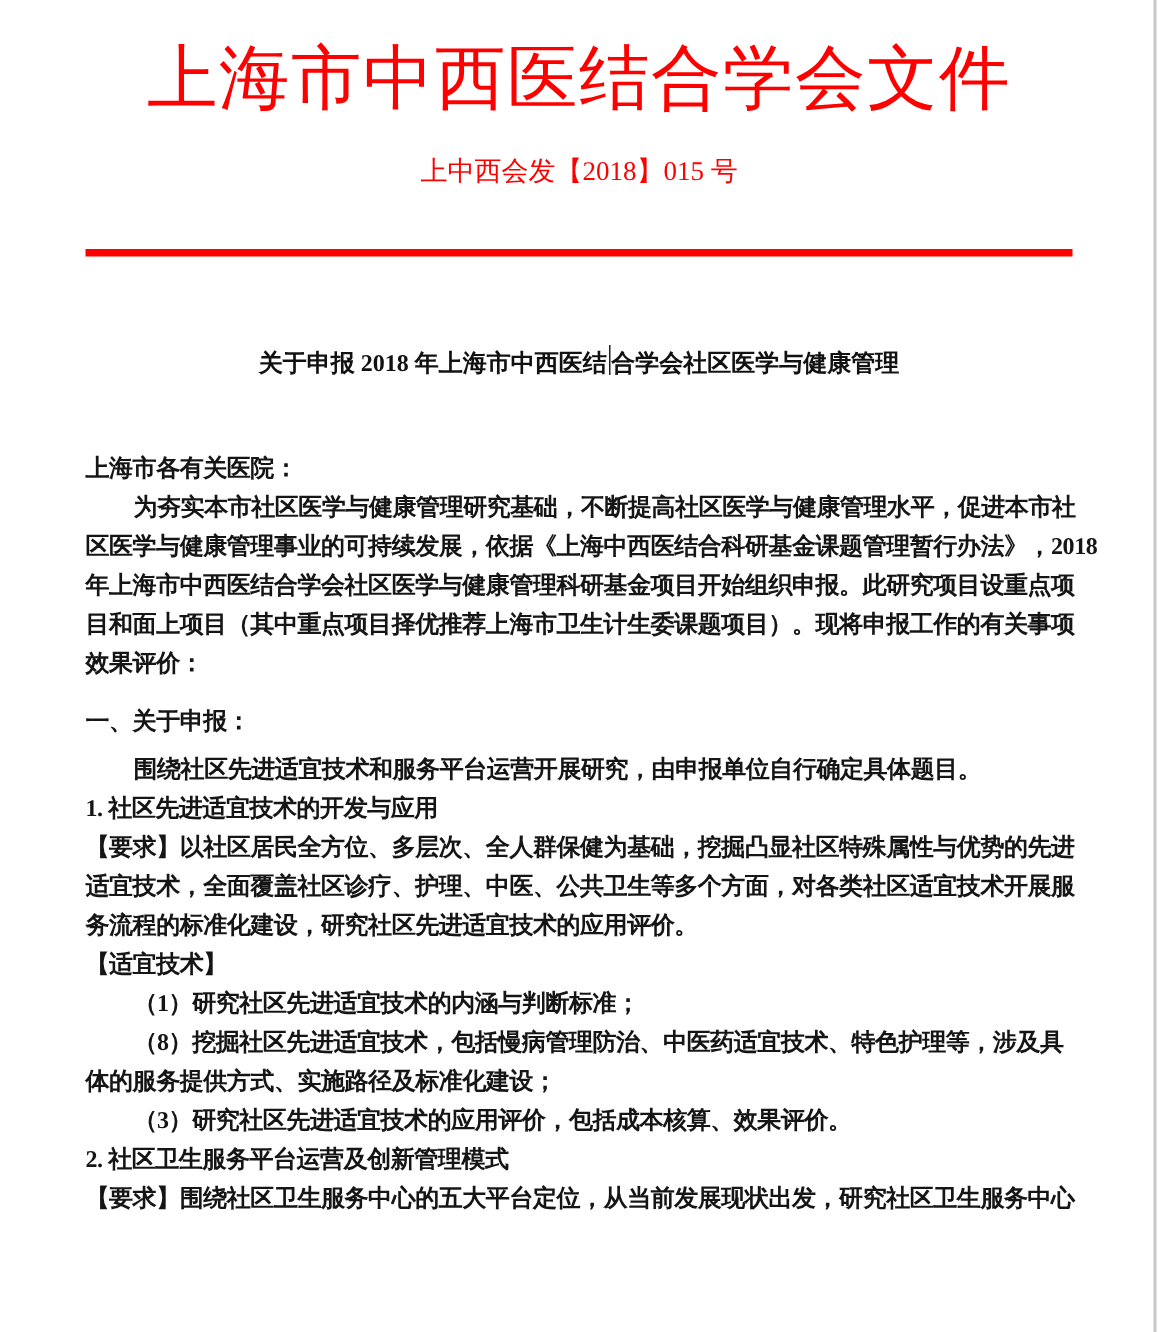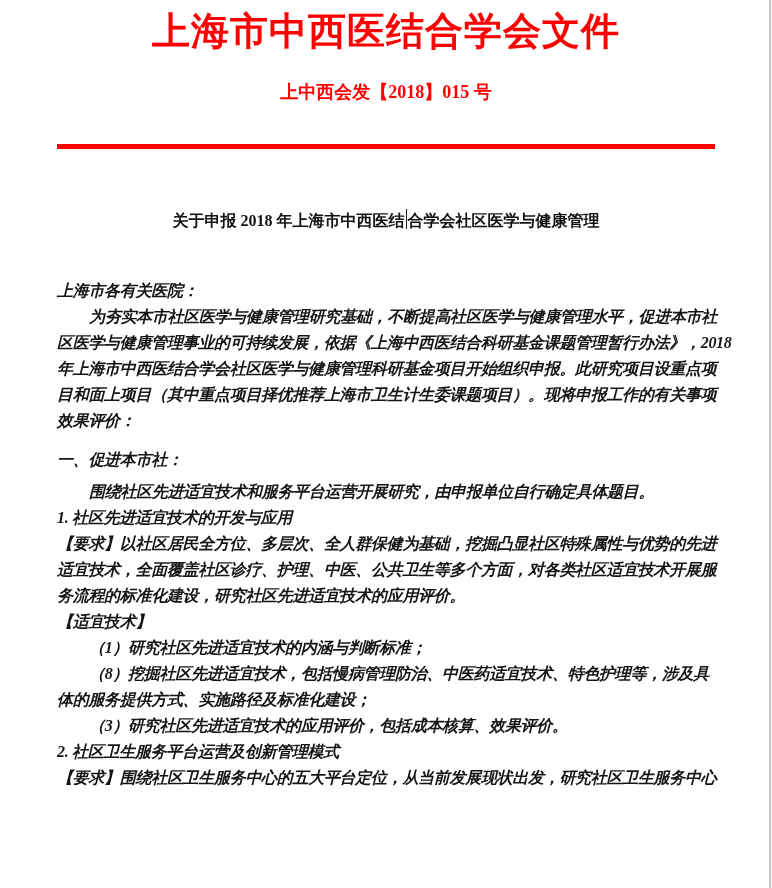--- a/index.html
+++ b/index.html
@@ -11,34 +11,34 @@
     font-family: "Liberation Serif", serif;
     color: #1a1a1a;
   }
   .page { position: absolute; inset: 0; }
   .content {
     position: absolute;
     left: 57px; top: 0;
     width: 658px;
   }
   .org-title {
-    margin-top: 6px;
-    font-size: 38px;
+    margin-top: 28px;
+    font-size: 47px;
     line-height: 50px;
-    font-weight: 700;
+    font-weight: 400;
     color: var(--accent, #ff0000);
     text-align: center;
     white-space: nowrap;
     letter-spacing: 1px;
   }
   .doc-number {
     margin-top: 24px;
     font-size: 18px;
     line-height: 24px;
-    font-weight: 700;
+    font-weight: 400;
     color: var(--accent, #ff0000);
     text-align: center;
   }
   .red-rule {
     margin-top: 40px;
     height: 5px;
     background: var(--accent, #ff0000);
   }
   .doc-title {
     margin-top: 52px;
@@ -58,21 +58,20 @@
   .body-text {
     margin-top: 37px;
     font-size: 16px;
     line-height: 26px;
     font-weight: 600;
     color: #151515;
   }
   .line {
     white-space: nowrap;
     letter-spacing: -0.3px;
-    font-style: italic;
   }
   .ind { text-indent: 32px; }
   .edge-line {
     position: absolute;
     top: 0; right: 1px;
     width: 2px; height: 100%;
     background: var(--edge, #c8c8c8);
   }
 </style>
 </head>
@@ -91,21 +90,21 @@
       <div class="t-line"><span>关于申报 2018 年上海市中西医结</span><span class="caret"></span><span>合学会社区医学与健康管理</span></div>
     </div>
 
     <div class="body-text">
         <div class="line">上海市各有关医院：</div>
         <div class="line ind">为夯实本市社区医学与健康管理研究基础，不断提高社区医学与健康管理水平，促进本市社</div>
         <div class="line">区医学与健康管理事业的可持续发展，依据《上海中西医结合科研基金课题管理暂行办法》，2018</div>
         <div class="line">年上海市中西医结合学会社区医学与健康管理科研基金项目开始组织申报。此研究项目设重点项</div>
         <div class="line">目和面上项目（其中重点项目择优推荐上海市卫生计生委课题项目）。现将申报工作的有关事项</div>
         <div class="line">效果评价：</div>
-        <div class="line" style="margin-top: 13px;">一、促进本市社：</div>
+        <div class="line" style="margin-top: 13px;">一、关于申报：</div>
         <div class="line ind" style="margin-top: 6px;">围绕社区先进适宜技术和服务平台运营开展研究，由申报单位自行确定具体题目。</div>
         <div class="line">1. 社区先进适宜技术的开发与应用</div>
         <div class="line">【要求】以社区居民全方位、多层次、全人群保健为基础，挖掘凸显社区特殊属性与优势的先进</div>
         <div class="line">适宜技术，全面覆盖社区诊疗、护理、中医、公共卫生等多个方面，对各类社区适宜技术开展服</div>
         <div class="line">务流程的标准化建设，研究社区先进适宜技术的应用评价。</div>
         <div class="line">【适宜技术】</div>
         <div class="line ind">（1）研究社区先进适宜技术的内涵与判断标准；</div>
         <div class="line ind">（8）挖掘社区先进适宜技术，包括慢病管理防治、中医药适宜技术、特色护理等，涉及具</div>
         <div class="line">体的服务提供方式、实施路径及标准化建设；</div>
         <div class="line ind">（3）研究社区先进适宜技术的应用评价，包括成本核算、效果评价。</div>

